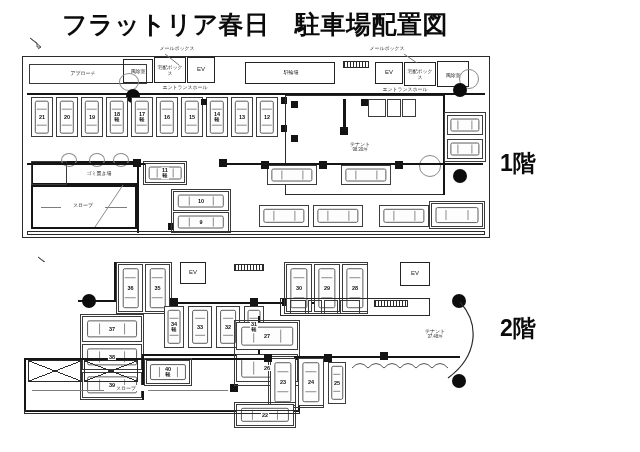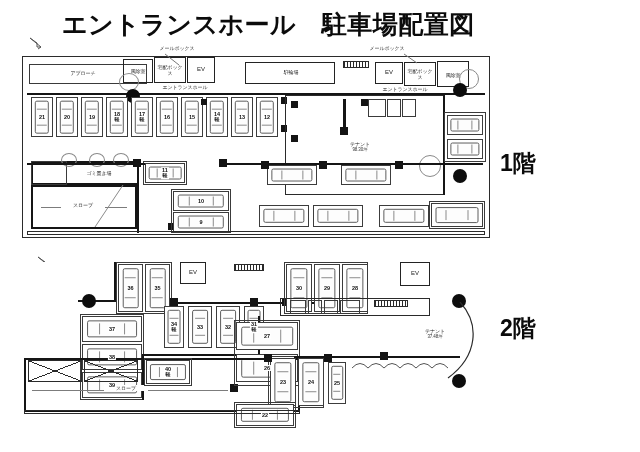--- a/index.html
+++ b/index.html
@@ -186,21 +186,21 @@
 
   
   .ramp-line {
     position: absolute;
     border-top: 1px solid #7c7c7c;
   }
 </style>
 </head>
 <body>
 
-<div id="page-title">エントランスホール　駐車場配置図</div>
+<div id="page-title">フラットリア春日　駐車場配置図</div>
 
 <div class="north-arrow" id="north-arrow-1">
   <svg width="16" height="16" viewBox="0 0 16 16">
     <path d="M2 2 L13 11 L9 11 L9 7 Z" fill="none" stroke="#555" stroke-width="1"></path>
     <path d="M13 11 L10 13" fill="none" stroke="#555" stroke-width="1"></path>
   </svg>
 </div>
 
 <div class="plan" id="plan-floor-1">
 

